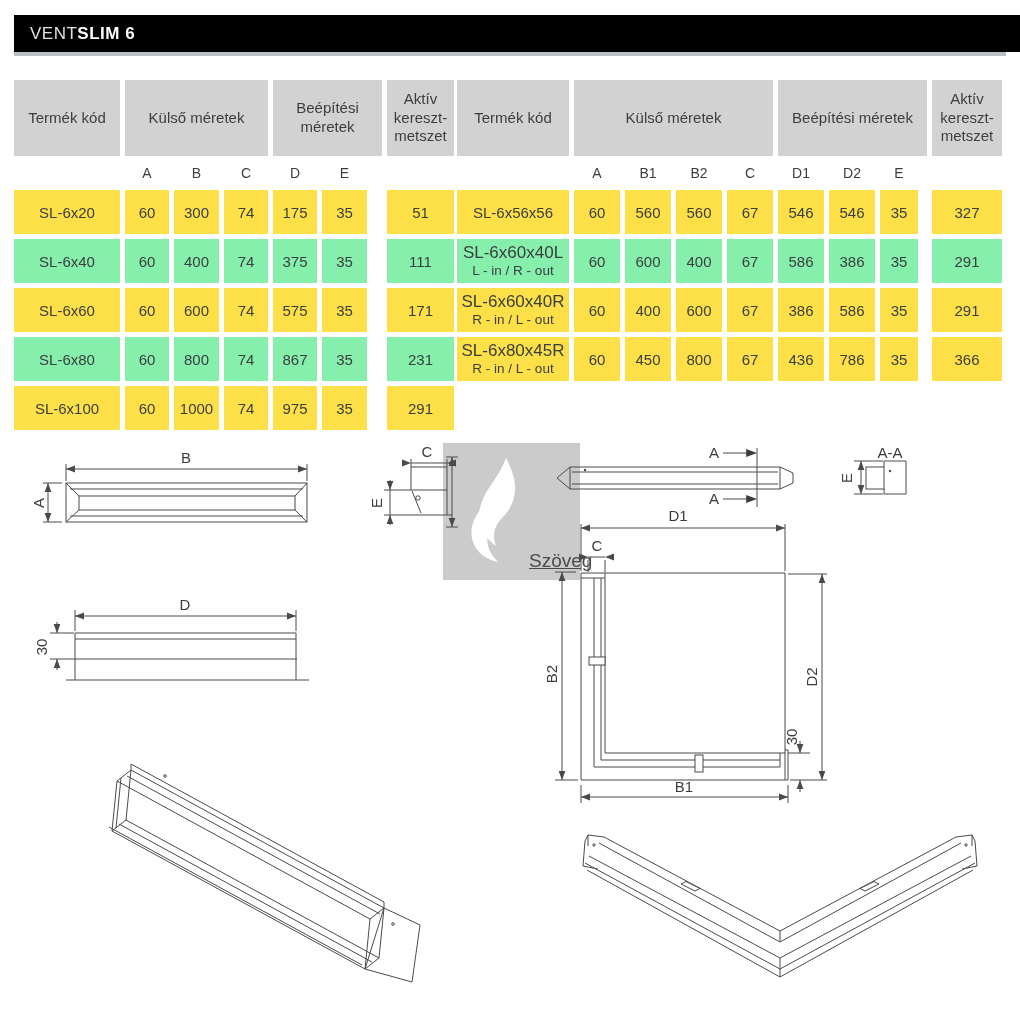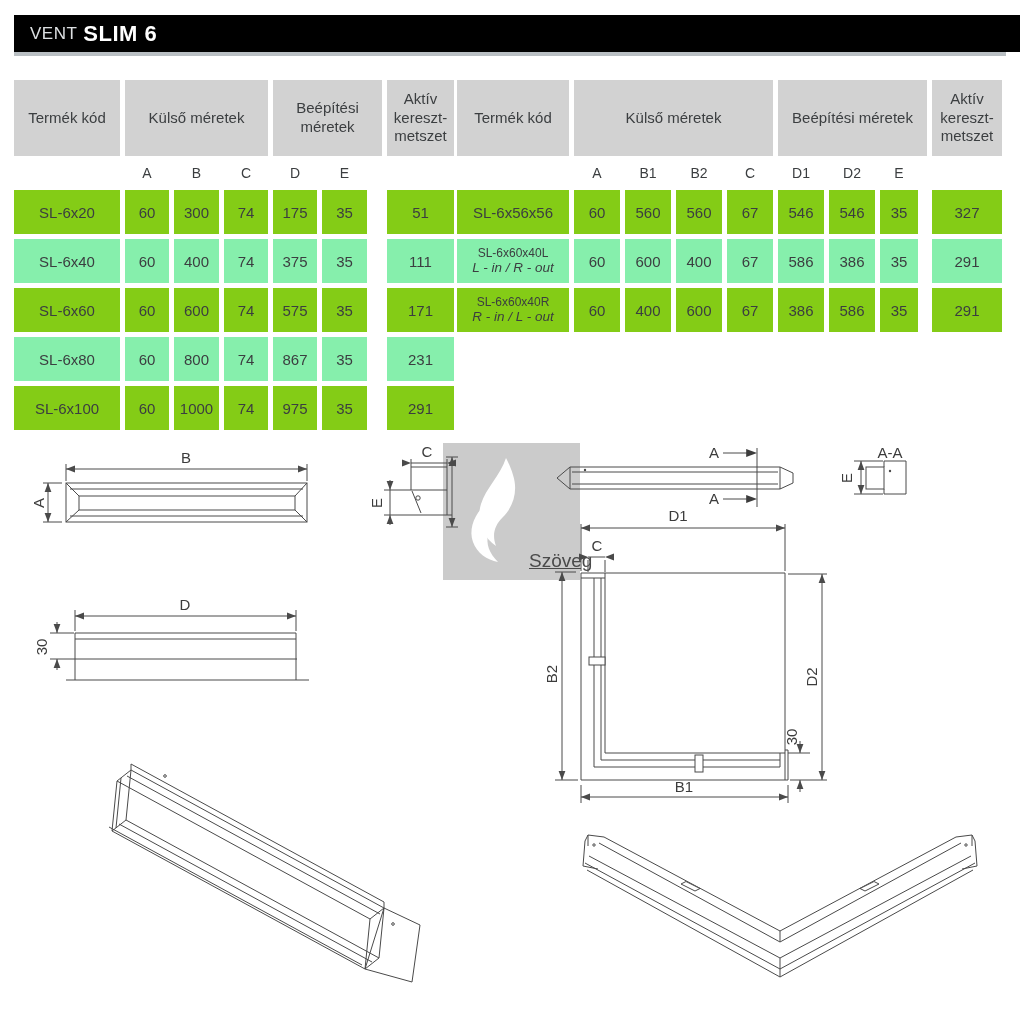--- a/index.html
+++ b/index.html
@@ -3,35 +3,35 @@
 <meta charset="utf-8">
 <style>
   html,body{margin:0;padding:0;background:#ffffff;}
   body{width:1020px;height:1024px;position:relative;overflow:hidden;
        font-family:"Liberation Sans",sans-serif;color:#3b3e40;}
 
   
   .titlebar{position:absolute;left:14px;top:15px;width:992px;height:37px;
             background:#000000;display:flex;align-items:center;justify-content:flex-start;padding-left:16px;}
   .titlebar .t-reg{color:#dde0e2;font-size:17px;letter-spacing:.5px;font-weight:400;}
-  .titlebar .t-bold{color:#ffffff;font-size:22px;letter-spacing:.5px;font-weight:700;margin-left:6px;}
+  .titlebar .t-bold{color:#ffffff;font-size:17px;letter-spacing:.5px;font-weight:700;}
   .titlebar-strip{position:absolute;left:14px;top:52px;width:992px;height:4px;background:#b9bfc3;}
 
   
   table.spec{position:absolute;top:75px;border-collapse:separate;border-spacing:5px;table-layout:fixed;}
   table.spec td{padding:0;margin:0;text-align:center;vertical-align:middle;
                 font-size:15px;color:#3b3e40;overflow:hidden;}
   tr.r-group td.box{background:#d2d2d2;height:76px;line-height:1.25;padding:0 3px;}
   tr.r-sub td{height:24px;font-size:14px;background:#ffffff;}
   tr.r-data td{height:44px;}
-  tr.dg td{background:#84cc16;}
+  tr.dg td{background:#fde047;}
   tr.dw td{background:#86efac;}
   table.spec td.sp{background:transparent !important;}
-  .code2{display:block;font-size:13.5px;line-height:1.18;font-style:italic;}
-  .two .code1{display:block;font-size:12px;line-height:1.18;}
+  .code2{display:block;font-size:13.5px;line-height:1.18;}
+  .two .code1{display:block;font-size:17px;line-height:1.18;}
 
   
   #drawings{position:absolute;left:0;top:438px;z-index:2;}
   #drawings text{font-family:"Liberation Sans",sans-serif;fill:#3c3c3c;stroke:none;font-size:15px;}
 
   
   .wm-square{position:absolute;left:443px;top:443px;width:137px;height:137px;
              background:#cbcbcb;z-index:1;}
   .wm-flame{position:absolute;left:443px;top:443px;z-index:3;}
   .wm-text{position:absolute;left:529px;top:550px;z-index:3;font-size:19px;color:#4a4a4a;text-decoration:underline;}
@@ -192,20 +192,35 @@
         </td>
     <td>60</td>
     <td>400</td>
     <td>600</td>
     <td>67</td>
     <td>386</td>
     <td>586</td>
     <td>35</td>
     <td class="sp"></td>
     <td>291</td>
+  </tr>
+  <tr class="r-data dg">
+    <td class="two">
+          <span class="code1">SL-6x80x45R</span>
+          <span class="code2">R - in / L - out</span>
+        </td>
+    <td>60</td>
+    <td>450</td>
+    <td>800</td>
+    <td>67</td>
+    <td>436</td>
+    <td>786</td>
+    <td>35</td>
+    <td class="sp"></td>
+    <td>366</td>
   </tr>
 </tbody>
   </table>
 
 <div class="wm-square"></div>
 
 <svg id="drawings" width="1020" height="586" viewBox="0 438 1020 586">
   <defs>
       <path id="arr" d="M0,0 L9,3.4 L9,-3.4 Z"></path>
     </defs>

